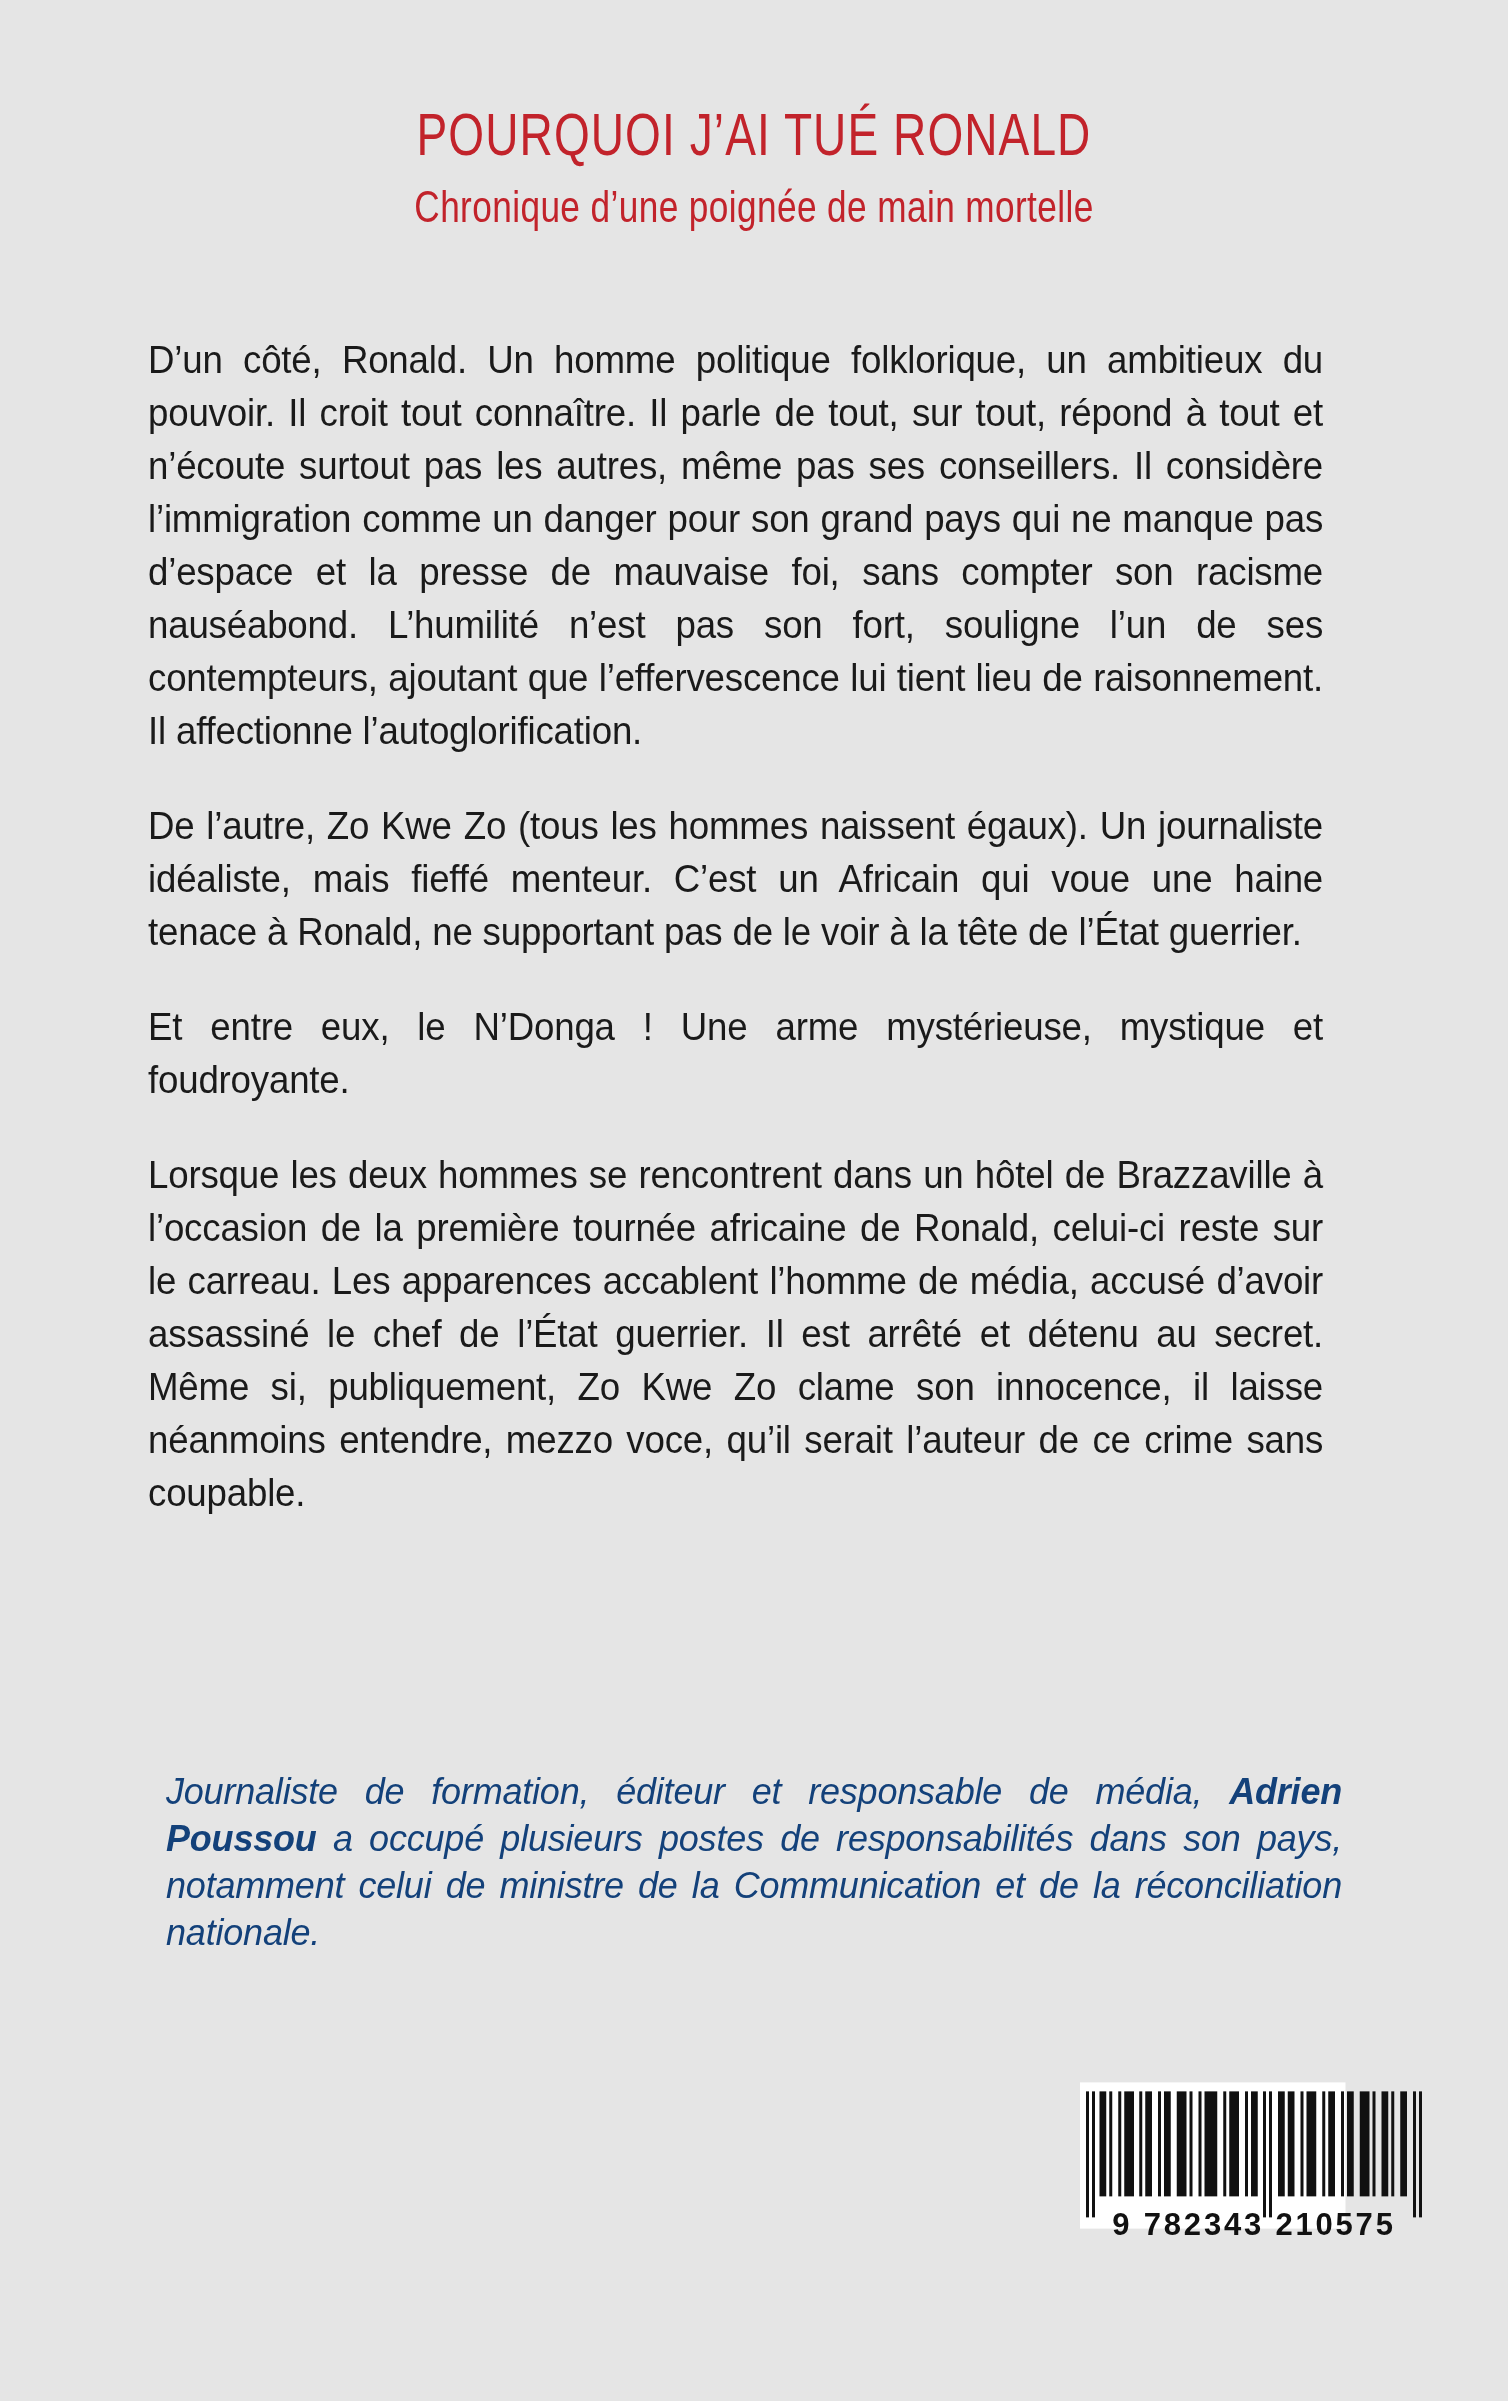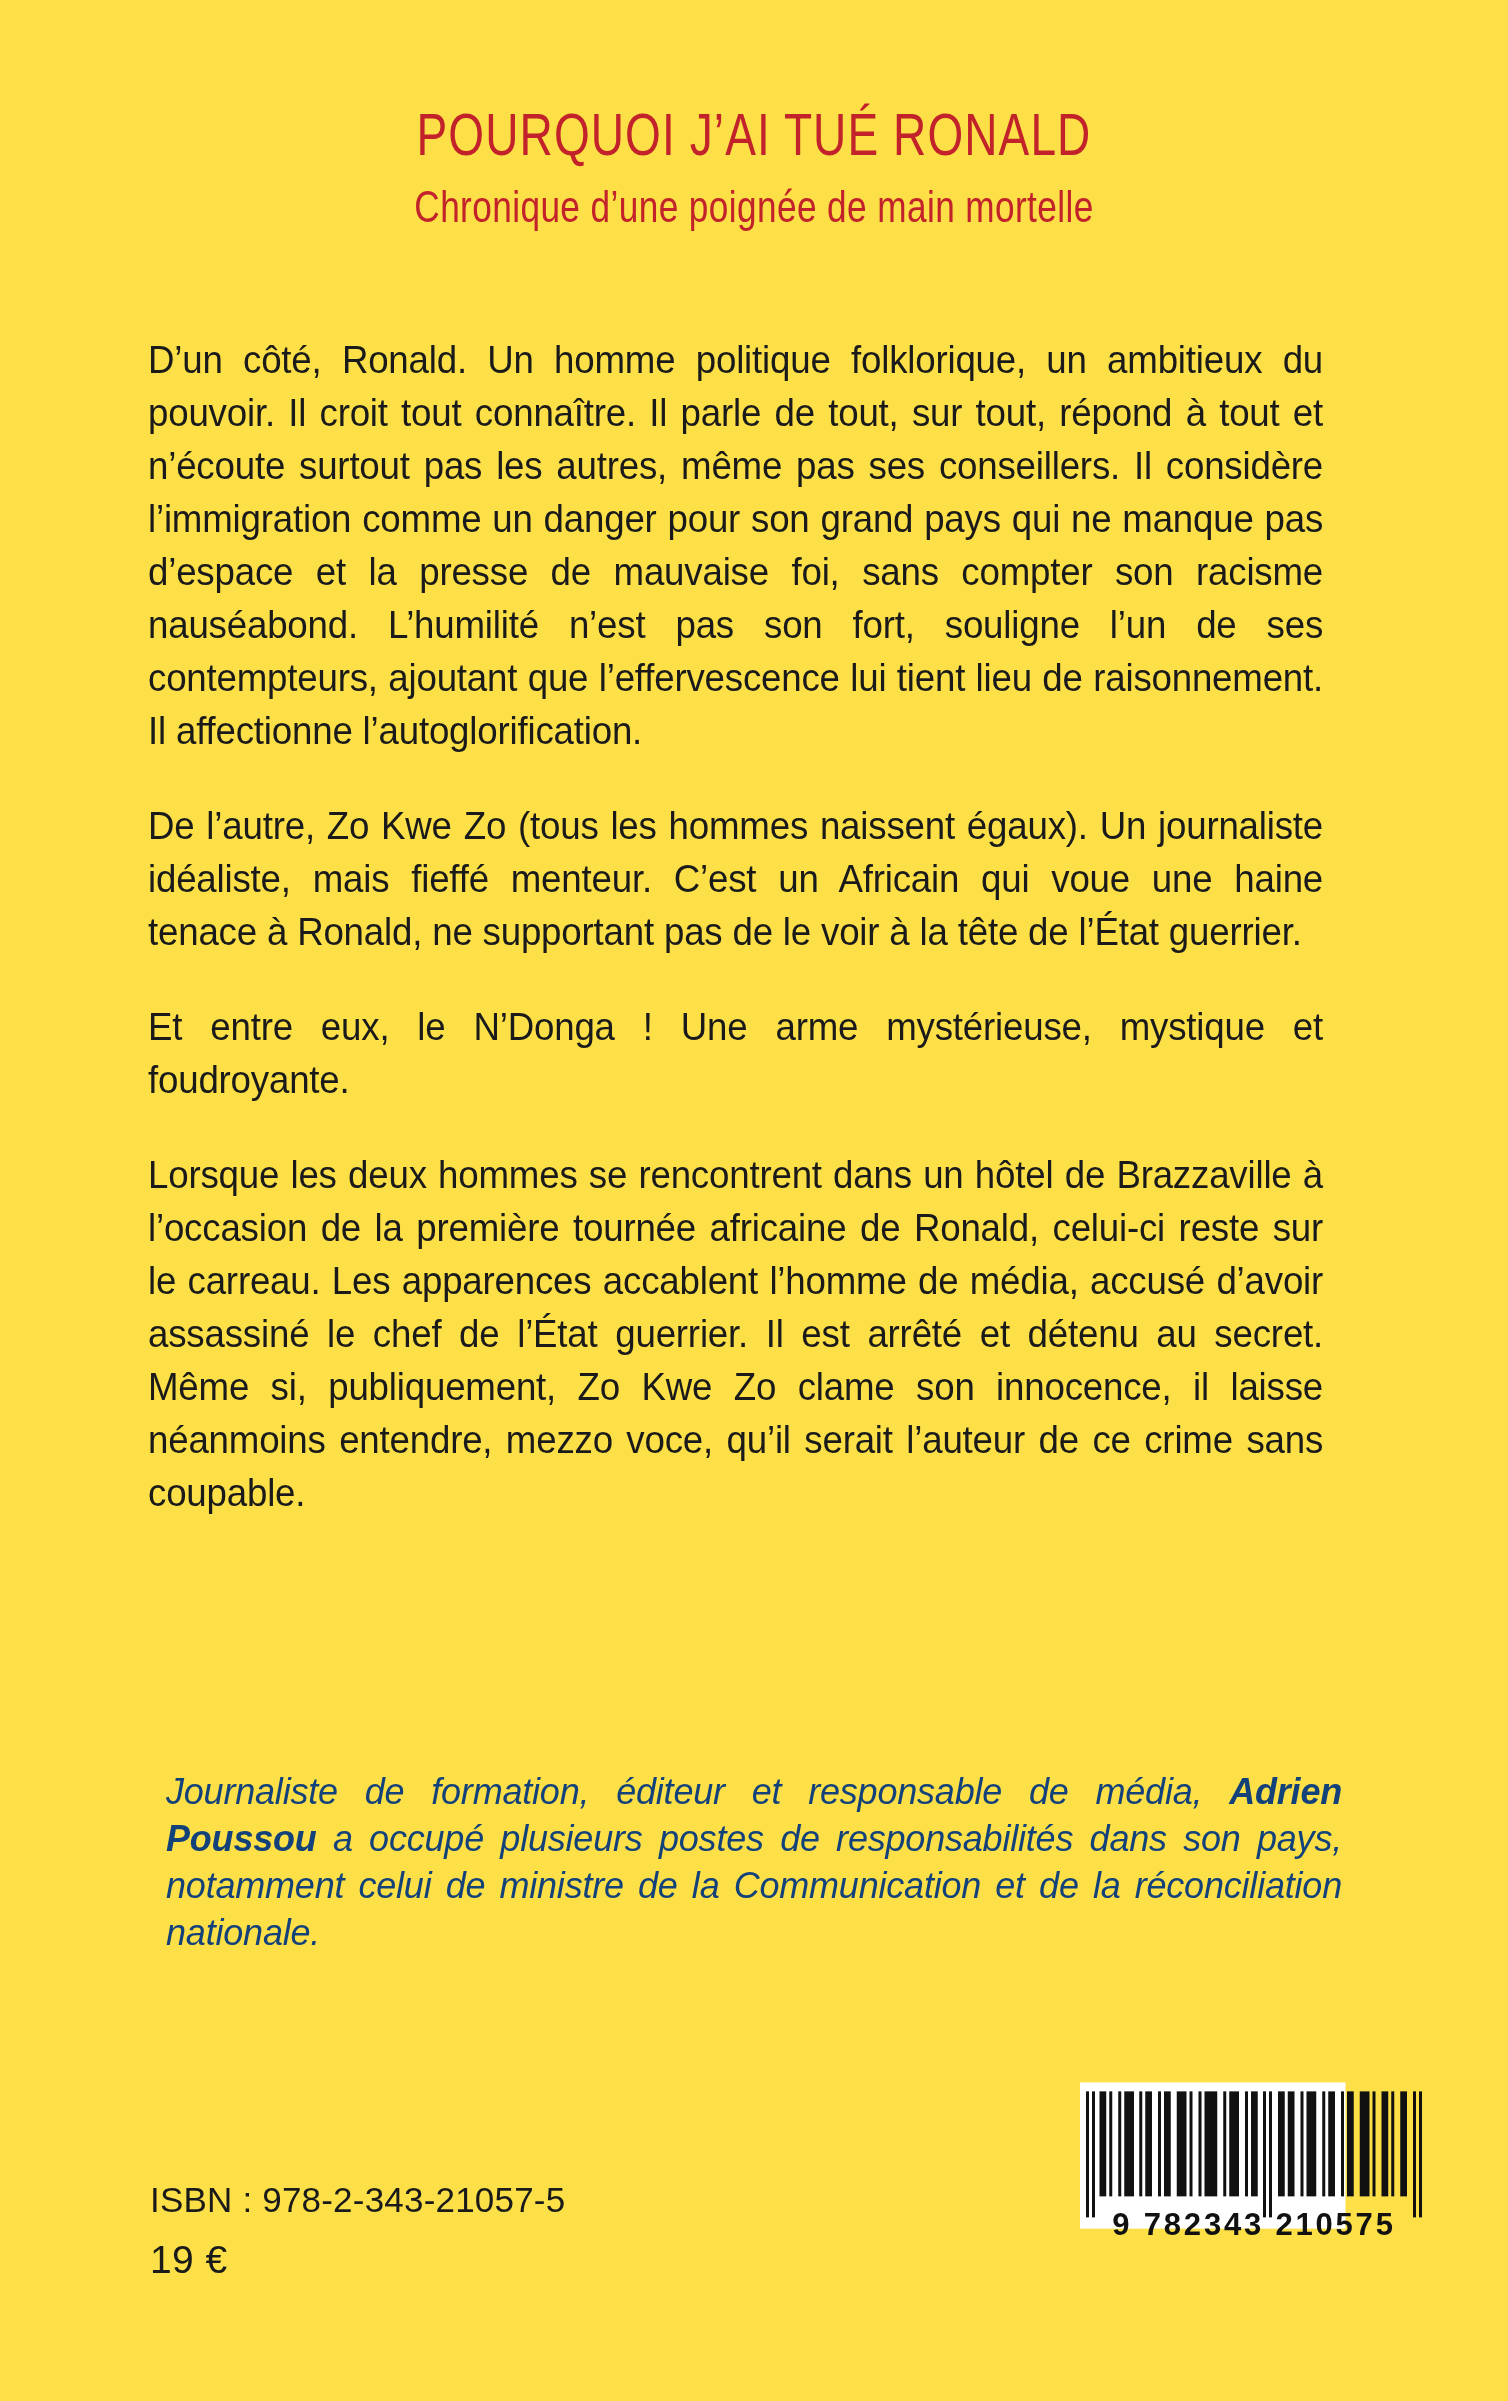--- a/index.html
+++ b/index.html
@@ -12,21 +12,21 @@
     height: 2402px;
     position: relative;
     overflow: hidden;
     font-family: "Liberation Sans", sans-serif;
     -webkit-font-smoothing: antialiased;
   }
 
   .page {
     position: absolute;
     inset: 0;
-    background: #fde047;
+    background: #e5e5e5;
   }
 
   
   .title-block {
     position: absolute;
     top: 102px;
     left: 0;
     width: 1508px;
     text-align: center;
   }
@@ -165,24 +165,20 @@
     <p>D’un côté, Ronald. Un homme politique folklorique, un ambitieux du pouvoir. Il croit tout connaître. Il parle de tout, sur tout, répond à tout et n’écoute surtout pas les autres, même pas ses conseillers. Il considère l’immigration comme un danger pour son grand pays qui ne manque pas d’espace et la presse de mauvaise foi, sans compter son racisme nauséabond. L’humilité n’est pas son fort, souligne l’un de ses contempteurs, ajoutant que l’effervescence lui tient lieu de raisonnement. Il affectionne l’autoglorification.</p>
     <p>De l’autre, Zo Kwe Zo (tous les hommes naissent égaux). Un journaliste idéaliste, mais fieffé menteur. C’est un Africain qui voue une haine tenace à Ronald, ne supportant pas de le voir à la tête de l’État guerrier.</p>
     <p>Et entre eux, le N’Donga ! Une arme mystérieuse, mystique et foudroyante.</p>
     <p>Lorsque les deux hommes se rencontrent dans un hôtel de Brazzaville à l’occasion de la première tournée africaine de Ronald, celui-ci reste sur le carreau. Les apparences accablent l’homme de média, accusé d’avoir assassiné le chef de l’État guerrier. Il est arrêté et détenu au secret. Même si, publiquement, Zo Kwe Zo clame son innocence, il laisse néanmoins entendre, mezzo voce, qu’il serait l’auteur de ce crime sans coupable.</p>
   </div>
 
   <div class="author-bio"><span>Journaliste de formation, éditeur et responsable de média, </span><span class="author-name">Adrien Poussou</span><span> a occupé plusieurs postes de responsabilités dans son pays, notamment celui de ministre de la Communication et de la réconciliation nationale.</span></div>
 
   <div class="footer">
 
-    <div class="isbn-block">
-      <div class="isbn-line">ISBN : 978-2-343-21057-5</div>
-      <div class="price-line">19 €</div>
-    </div>
 
     <div class="barcode-wrap">
       <svg class="barcode-svg" width="348" height="185" viewBox="14 0 464 195">
         <rect x="0" y="0" width="368" height="195" fill="#ffffff"></rect>
         <g fill="#111111">
 
           <rect x="22" y="12" width="4" height="168"></rect>
           <rect x="30" y="12" width="4" height="168"></rect>
 
           <rect x="40" y="12" width="9" height="140"></rect>

